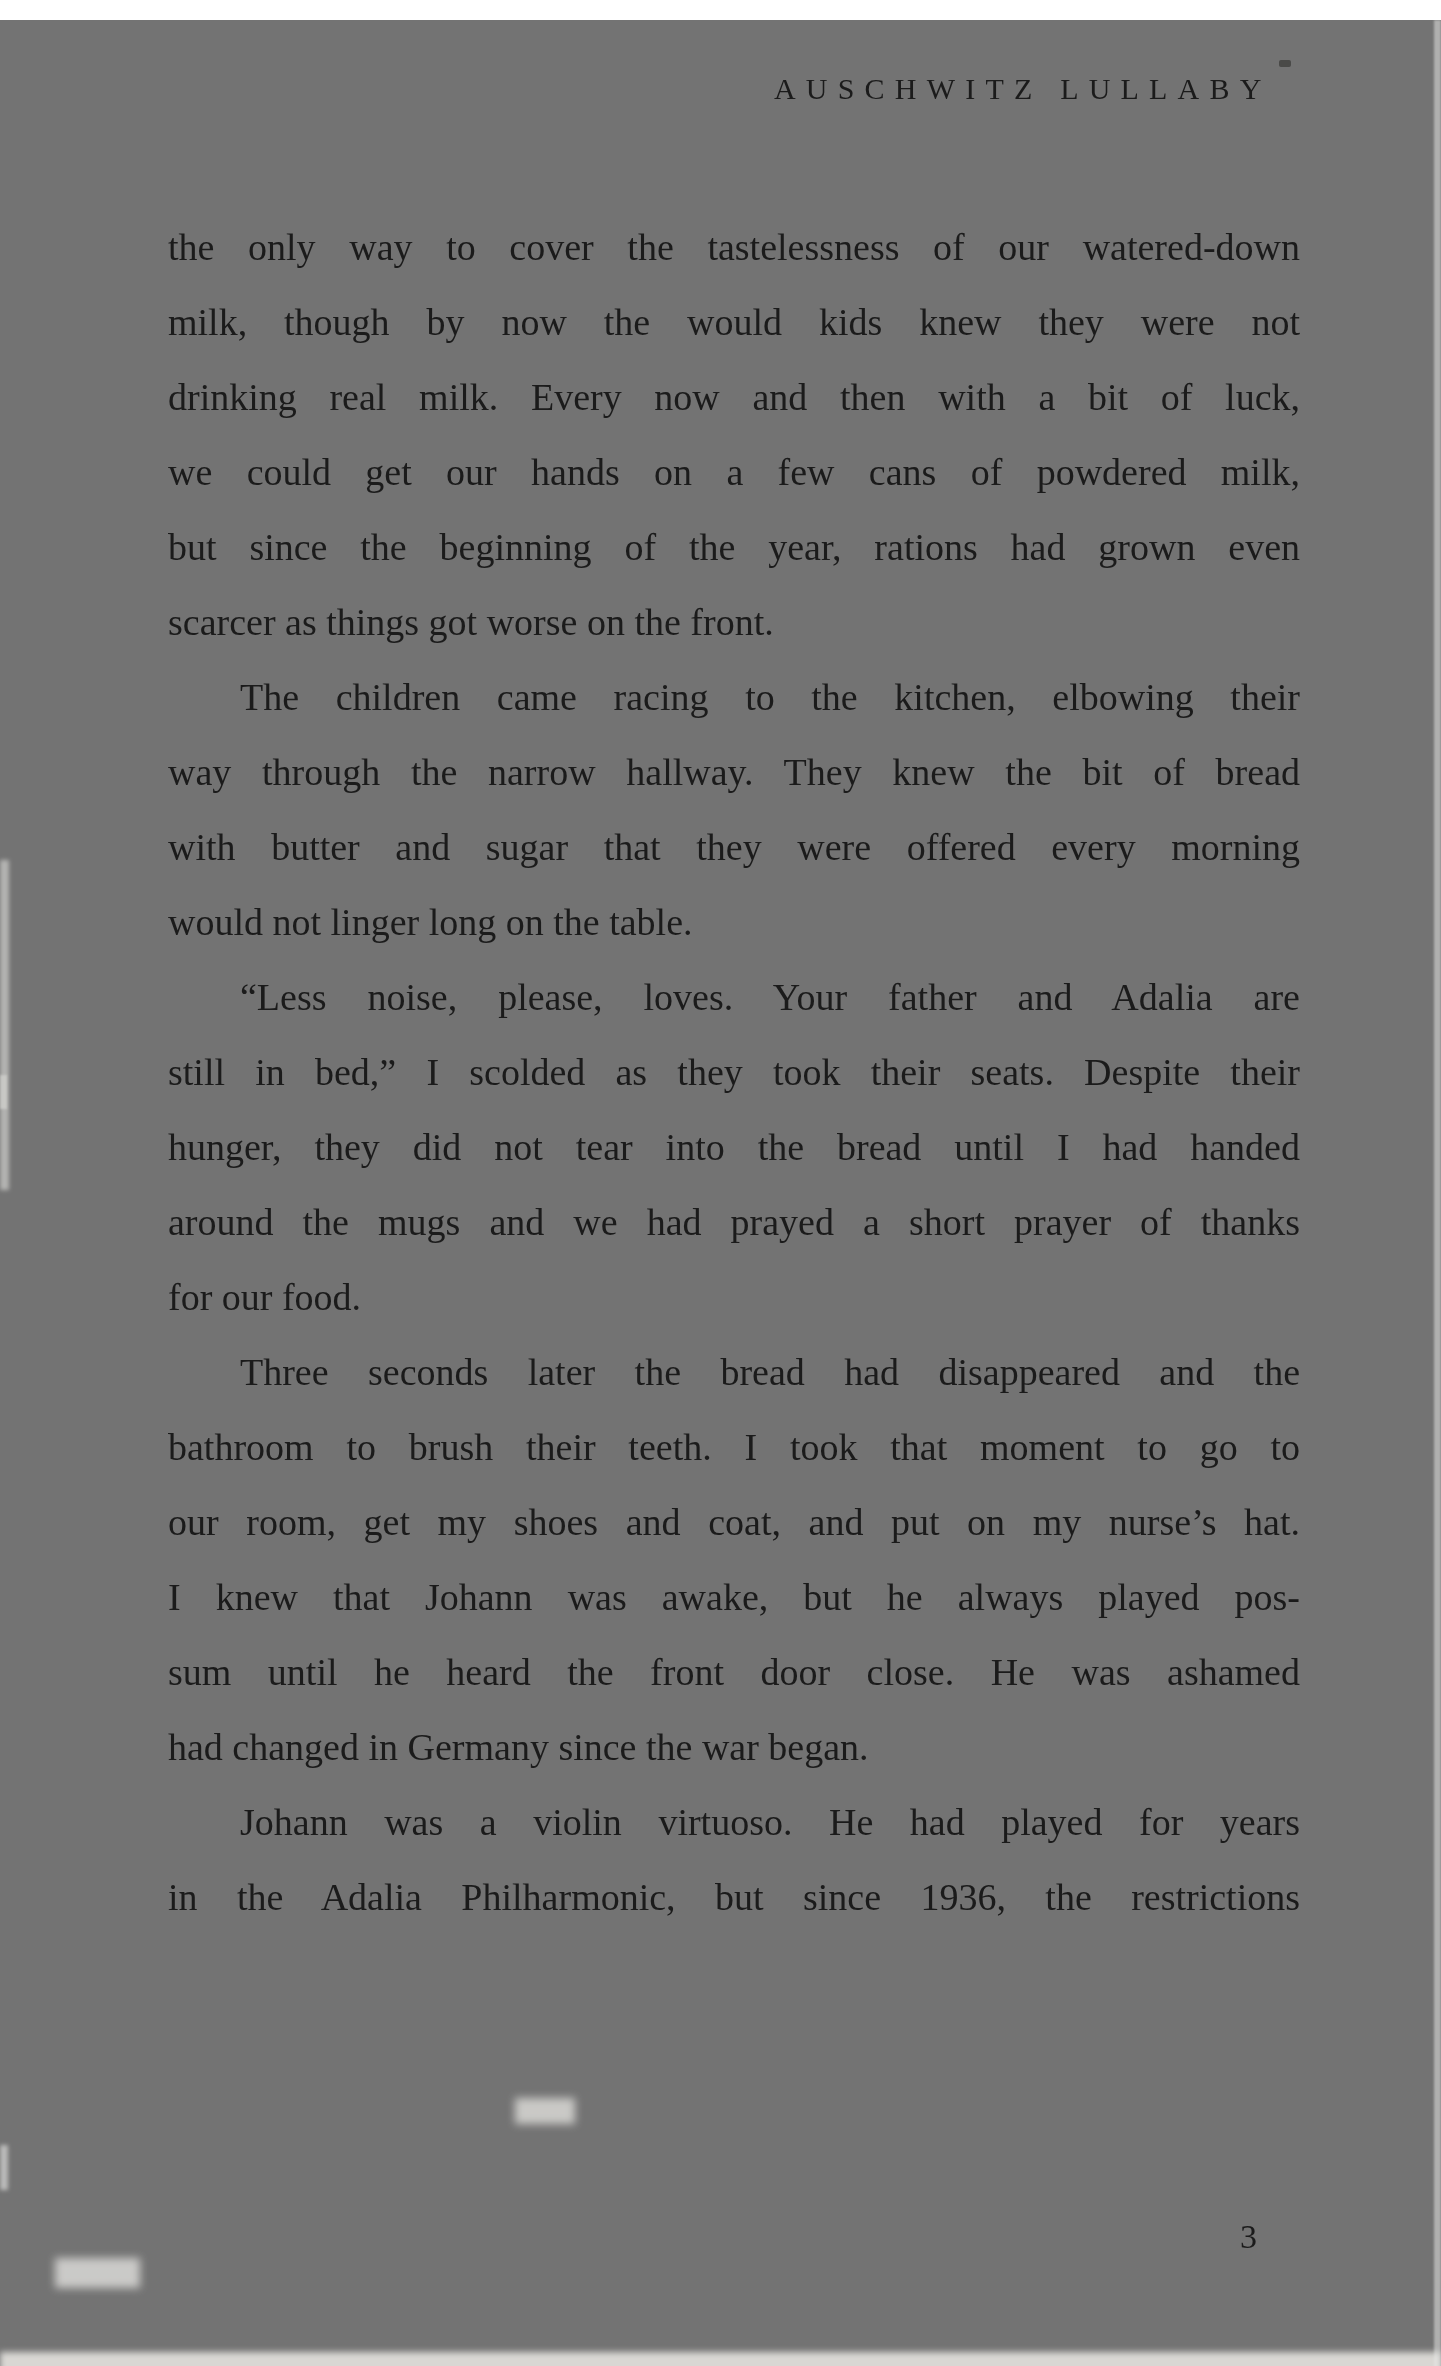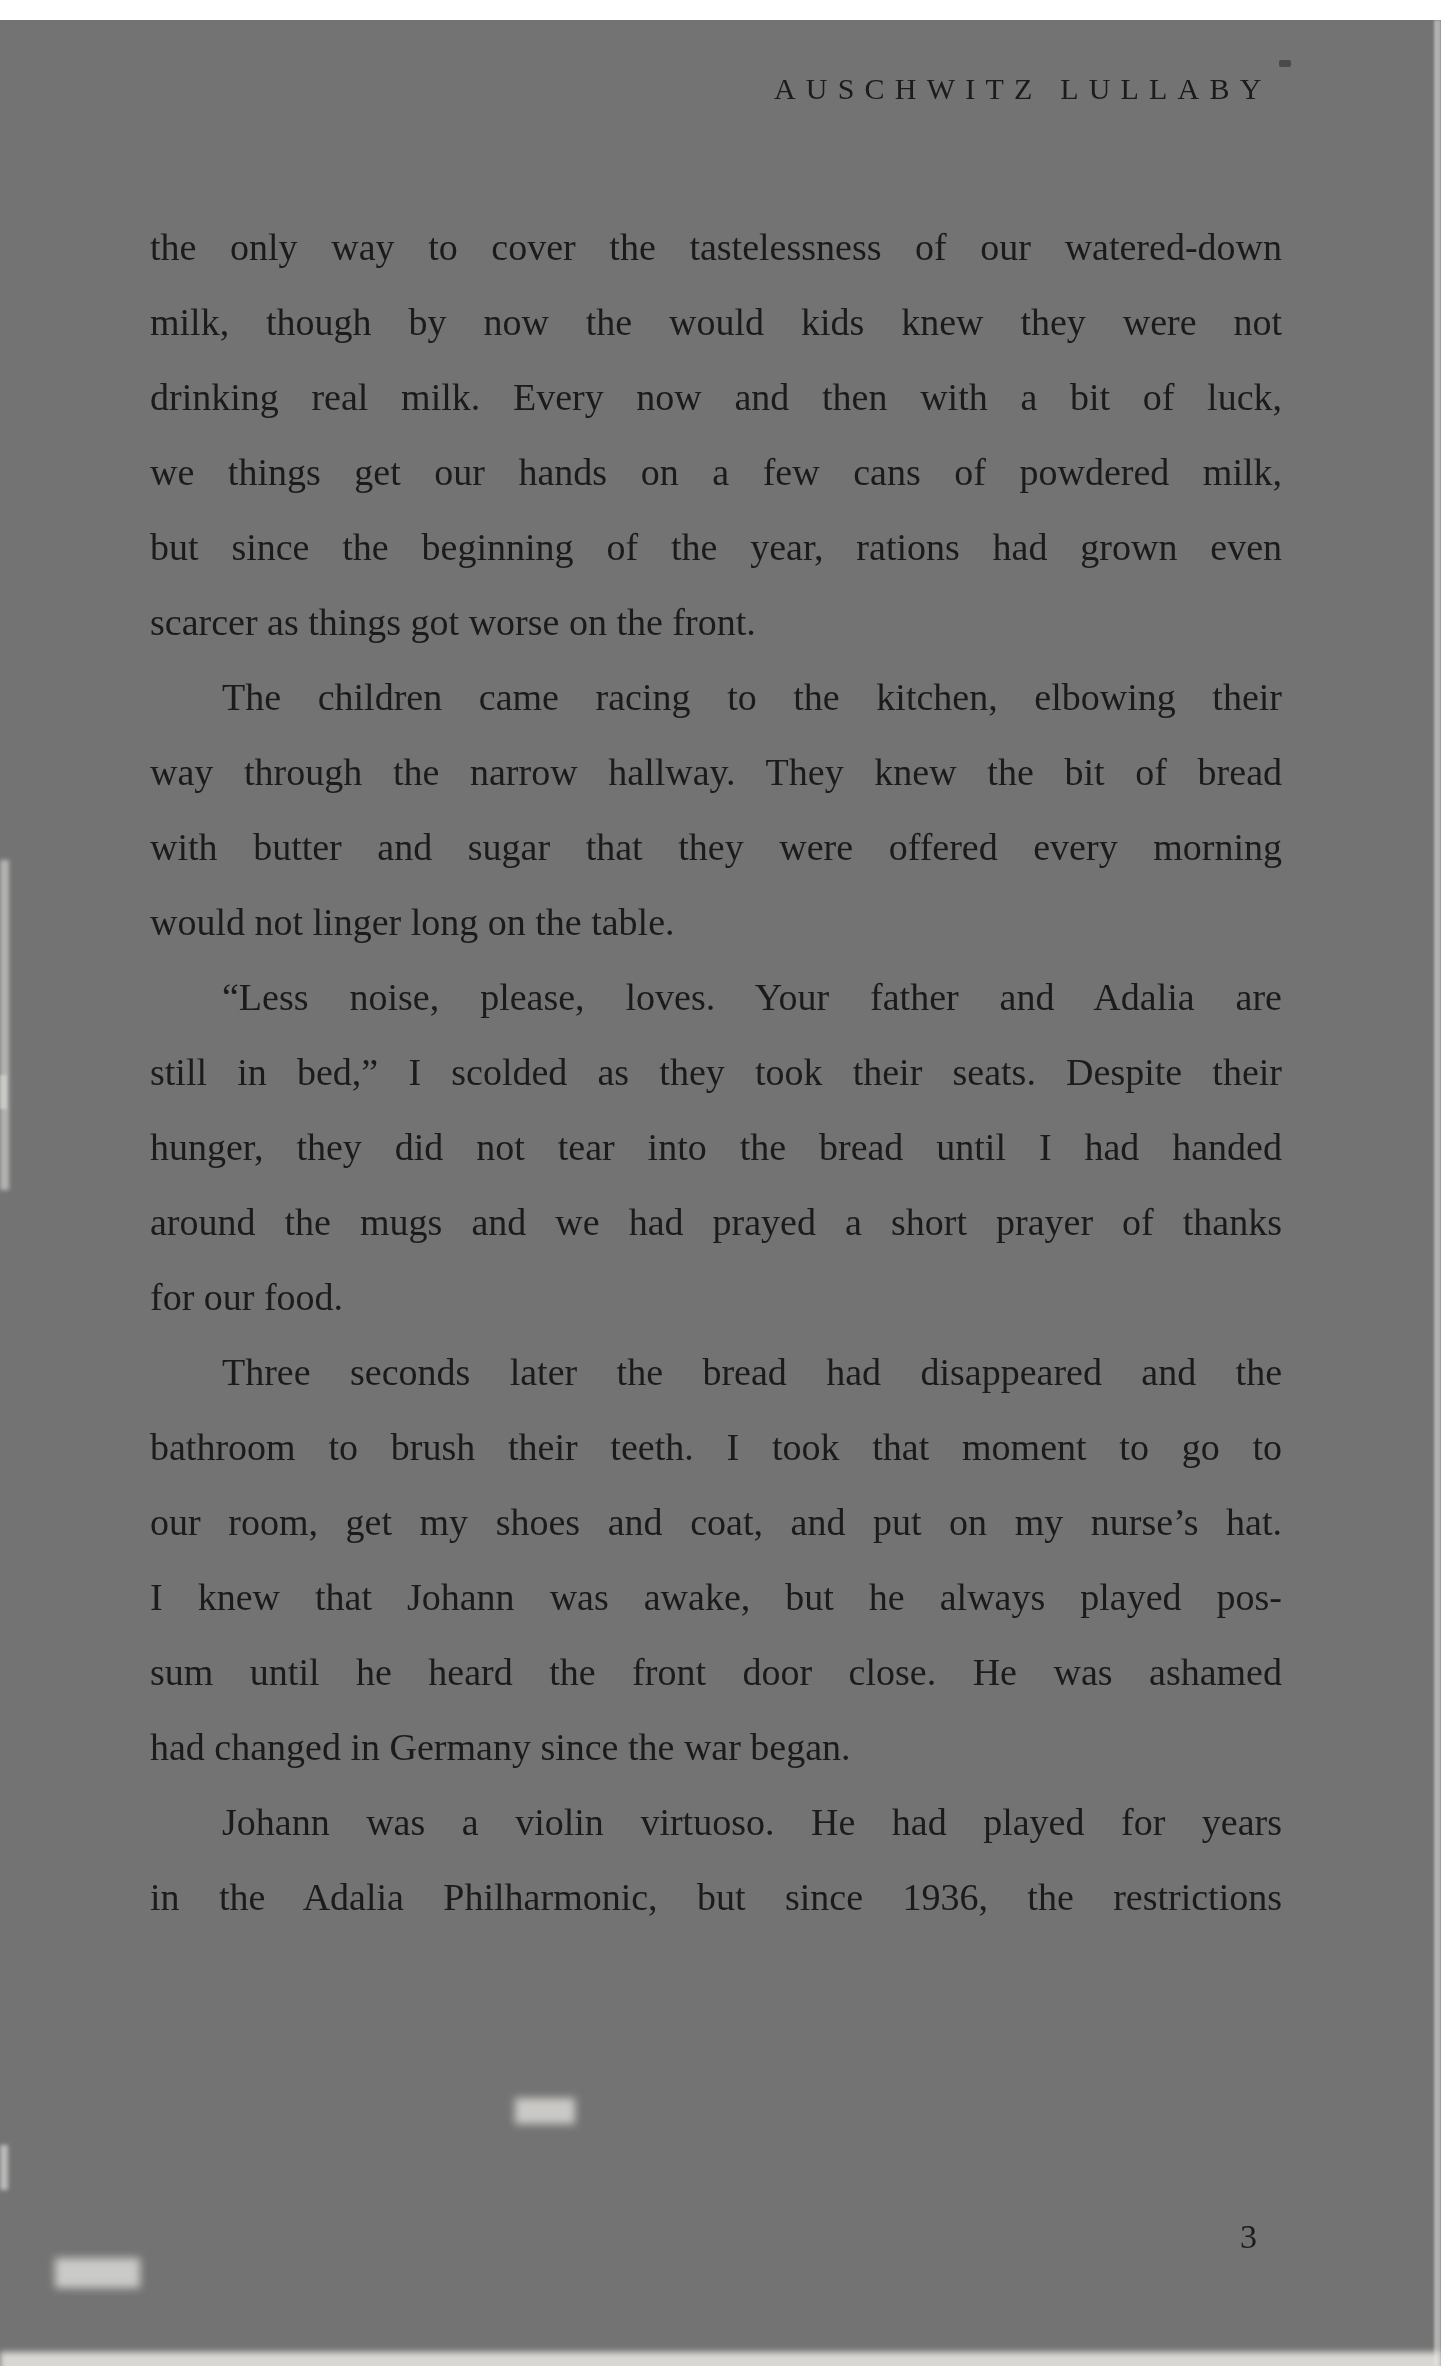--- a/index.html
+++ b/index.html
@@ -16,21 +16,21 @@
     position: absolute;
     left: 774px;
     top: 52px;
     font-size: 30px;
     letter-spacing: 0.34em;
     white-space: nowrap;
     font-weight: 400;
   }
   .text-block {
     position: absolute;
-    left: 150px;
+    left: 168px;
     top: 190px;
     width: 1132px;
     font-size: 38px;
     line-height: 75px;
   }
   .line { height: 75px; }
   .line.just { text-align: justify; text-align-last: justify; }
   .line.indent { text-indent: 72px; }
   .page-number {
     position: absolute;
@@ -53,21 +53,21 @@
 <body>
 
 <div class="page" style="background: #737373; color: rgb(27, 27, 27); margin-top: 20px;">
 
   <div class="running-header">AUSCHWITZ LULLABY</div>
 
   <div class="text-block">
       <div class="line just">the only way to cover the tastelessness of our watered-down</div>
       <div class="line just">milk, though by now the would kids knew they were not</div>
       <div class="line just">drinking real milk. Every now and then with a bit of luck,</div>
-      <div class="line just">we things get our hands on a few cans of powdered milk,</div>
+      <div class="line just">we could get our hands on a few cans of powdered milk,</div>
       <div class="line just">but since the beginning of the year, rations had grown even</div>
       <div class="line">scarcer as things got worse on the front.</div>
       <div class="line indent just">The children came racing to the kitchen, elbowing their</div>
       <div class="line just">way through the narrow hallway. They knew the bit of bread</div>
       <div class="line just">with butter and sugar that they were offered every morning</div>
       <div class="line">would not linger long on the table.</div>
       <div class="line indent just">“Less noise, please, loves. Your father and Adalia are</div>
       <div class="line just">still in bed,” I scolded as they took their seats. Despite their</div>
       <div class="line just">hunger, they did not tear into the bread until I had handed</div>
       <div class="line just">around the mugs and we had prayed a short prayer of thanks</div>

